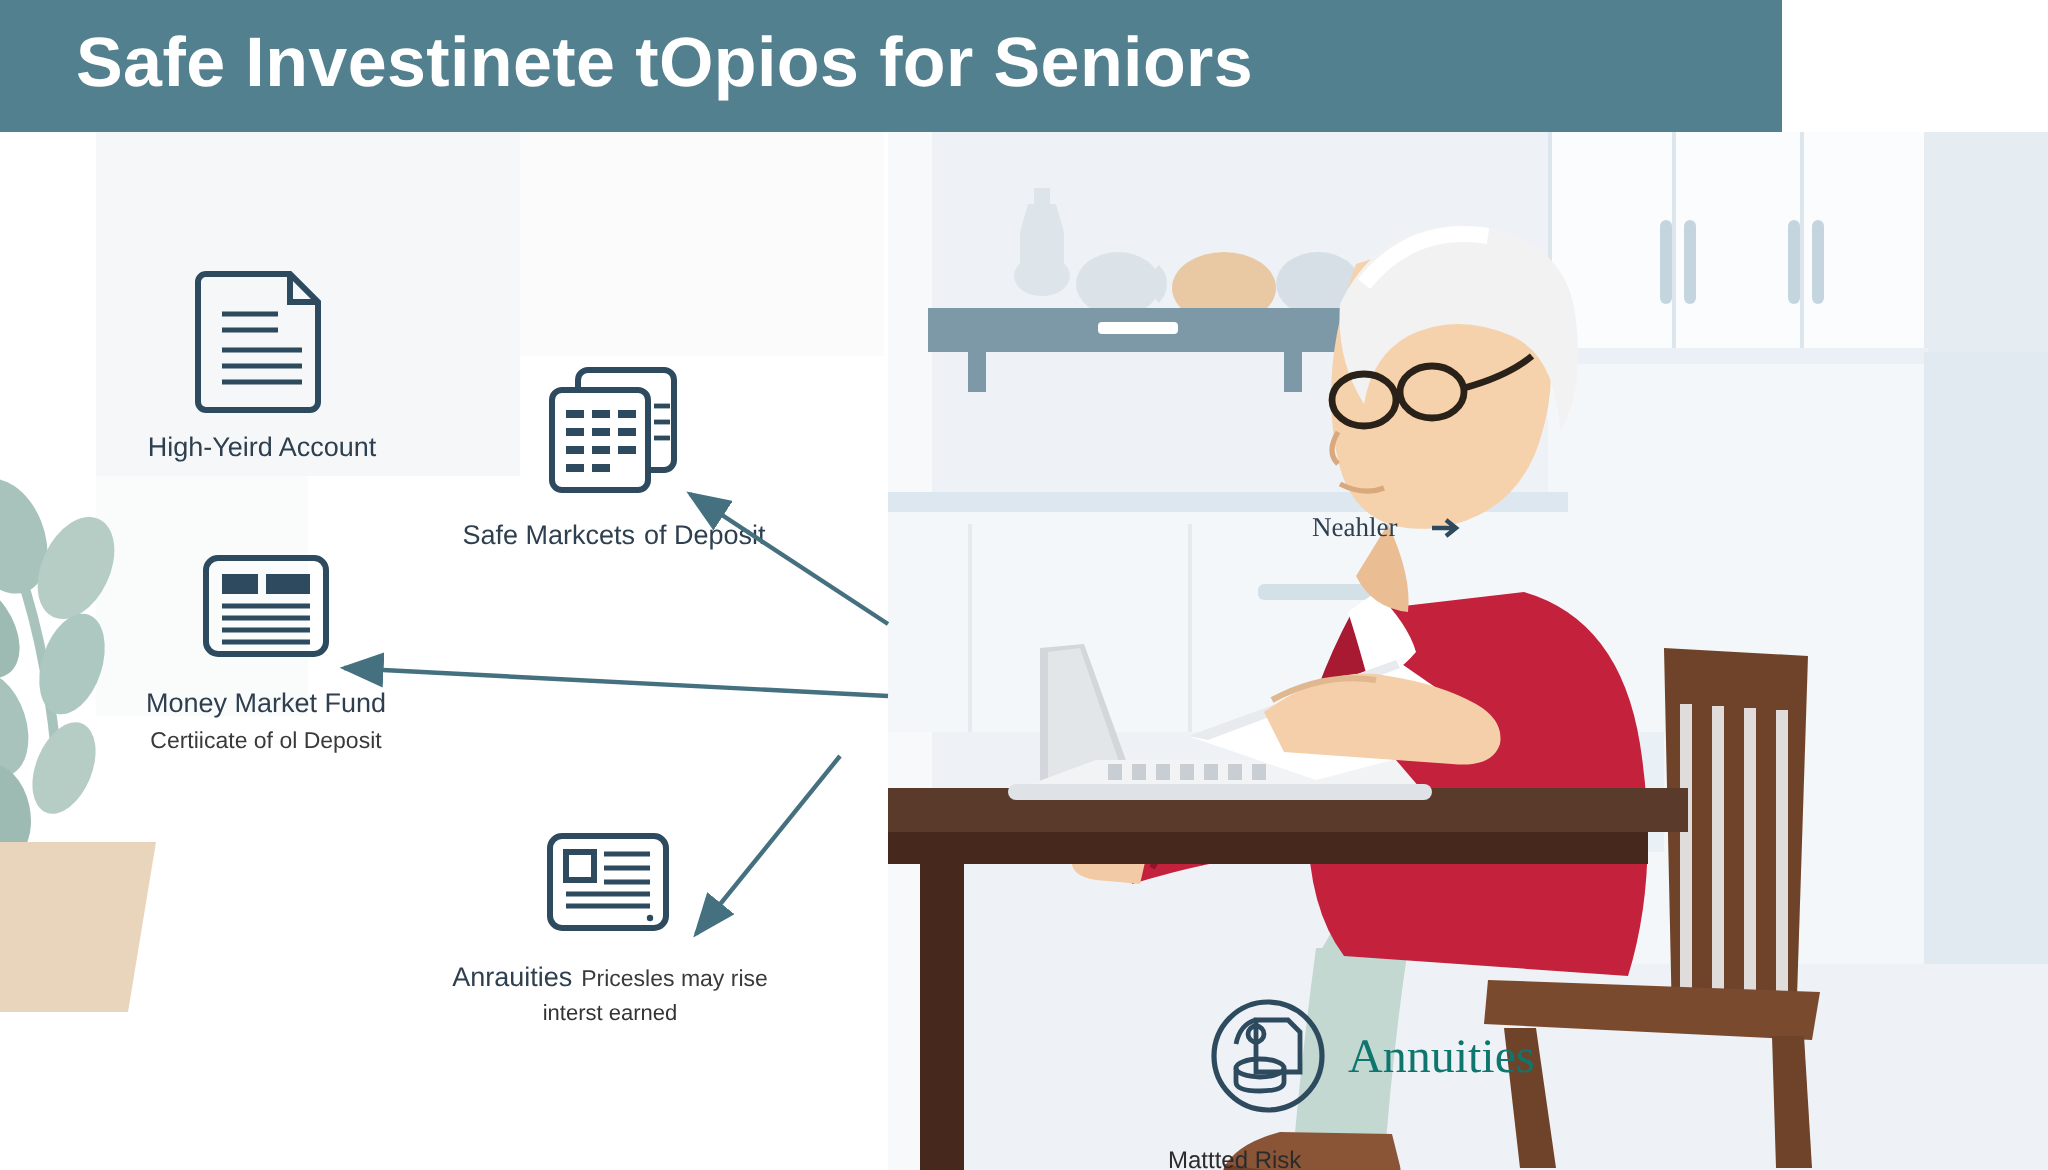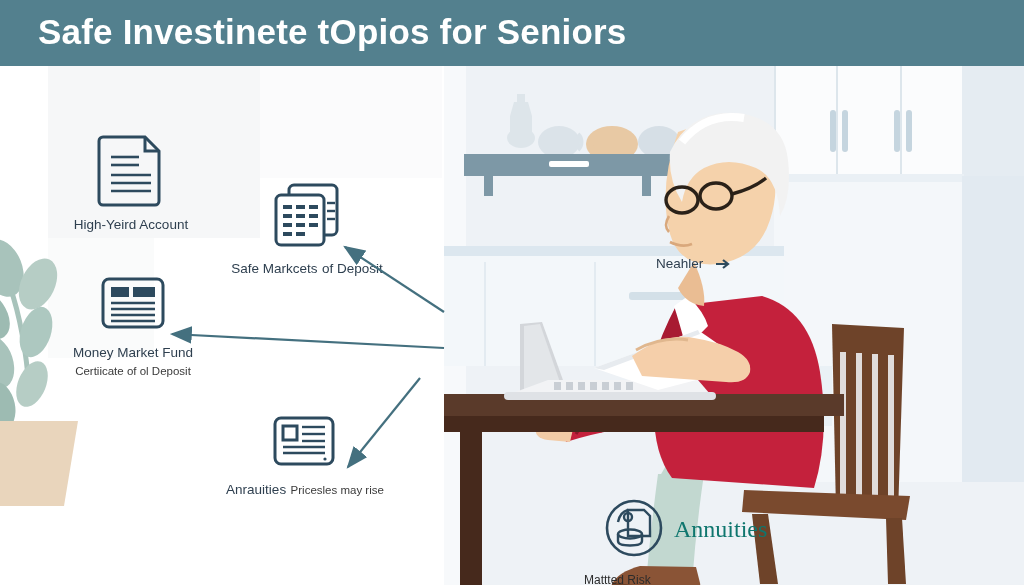--- a/index.html
+++ b/index.html
@@ -11,21 +11,21 @@
   }
   #stage {
     position: relative;
     width: 1024px; height: 585px;
     background: #ffffff;
   }
 
   
   #header {
     position: absolute; left: 0; top: 0;
-    width: 1024px; height: 66px;
+    width: 891px; height: 66px;
     background: #53808e;
   }
   #header-title {
     position: absolute; left: 38px; top: 12px;
     font-size: 35px; font-weight: bold;
     color: #ffffff;
     letter-spacing: 0.2px;
     white-space: nowrap;
   }
 
@@ -66,21 +66,21 @@
 
   
   #scene {
     position: absolute; left: 444px; top: 66px;
     width: 580px; height: 519px;
     background: #eef2f6;
     overflow: hidden;
   }
   .scene-label {
     position: absolute;
-    font-size: 13.5px; color: #2e3f4f; white-space: nowrap;
+    font-size: 13.5px; color: #2e3f4f; white-space: nowrap; font-family: Liberation Serif, serif;
   }
   .scene-sub {
     position: absolute;
     font-size: 12px; color: #2b2b2b; line-height: 17px; white-space: nowrap;
   }
   .big-label {
     position: absolute;
     font-size: 24px; color: #0f766e; white-space: nowrap; font-family: Liberation Serif, serif;
   }
 
@@ -182,20 +182,21 @@
           <line x1="32" y1="13" x2="55" y2="13"></line>
           <line x1="32" y1="20" x2="55" y2="20"></line>
           <line x1="32" y1="27" x2="55" y2="27"></line>
           <line x1="13" y1="33" x2="55" y2="33"></line>
           <line x1="13" y1="39" x2="55" y2="39"></line>
         </g>
         <circle cx="55" cy="45" r="1.6" fill="#2d4a5e"></circle>
       </svg>
       <span class="lbl">Anrauities</span>
       <span class="sub">Pricesles may rise</span>
+      <span class="sub2" style="display:block;margin-top:2px;">interst earned</span>
     </div>
 
   </div>
 
   <div id="scene">
 
     <svg width="580" height="519" viewBox="0 0 580 519">
 
       <rect x="0" y="0" width="580" height="519" fill="#eef2f6"></rect>
       <rect x="0" y="0" width="22" height="519" fill="#f7f9fb"></rect>

